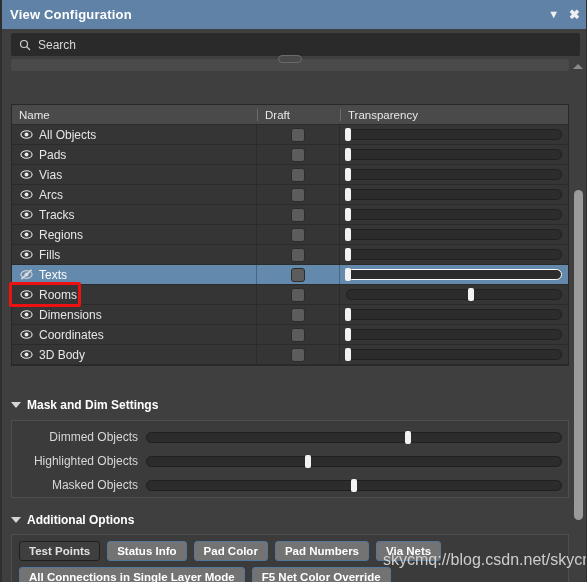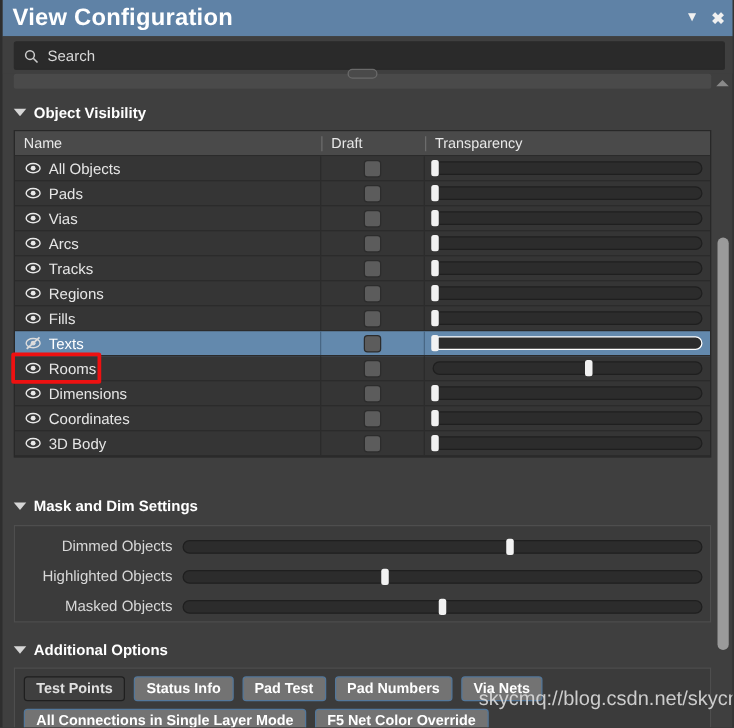--- a/index.html
+++ b/index.html
@@ -18,21 +18,21 @@
     overflow: hidden;
   }
 
   
   .titlebar {
     position: absolute; left: 0; top: 0; width: 587px; height: 29px;
     background: #5f82a6;
     display: flex; align-items: center;
   }
   .titlebar .title {
-    color: #ffffff; font-size: 19px; font-weight: bold;
+    color: #ffffff; font-size: 13px; font-weight: bold;
     margin-left: 8px; letter-spacing: .2px;
   }
   .tb-btns { margin-left: auto; display: flex; align-items: center; gap: 10px; padding-right: 9px; }
   .tb-btn { color: #f0f0f0; font-size: 11px; line-height: 1; cursor: pointer; }
   .tb-btn.close { font-size: 13px; font-weight: bold; }
 
   
   .searchwrap {
     position: absolute; left: 0; top: 29px; width: 587px; height: 30px;
     background: #3f3f3f; padding: 4px 9px 3px 9px;
@@ -197,24 +197,20 @@
       </svg>
       <span class="ph">Search</span>
     </div>
   </div>
 
   <div class="splitstrip">
     <div class="splitgrip"></div>
   </div>
   <div class="scroll-up-arrow"></div>
 
-  <div class="sect-head" style="top:83px">
-    <span class="tri"></span>
-    <span class="lbl">Object Visibility</span>
-  </div>
 
   <div class="table" style="top:104px">
     <div class="thead">
       <div class="th name">Name</div>
       <div class="th draft">Draft</div>
       <div class="th trans">Transparency</div>
     </div>
     <div id="tbody">
         <div class="trow">
           <div class="cell-name">
@@ -465,21 +461,21 @@
     </div>
 
   <div class="sect-head" style="top:513px">
     <span class="tri"></span>
     <span class="lbl">Additional Options</span>
   </div>
   <div class="optbox" style="top:534px; height:51px;">
     <div class="optrow" id="optrow1">
         <div class="optbtn off">Test Points</div>
         <div class="optbtn">Status Info</div>
-        <div class="optbtn">Pad Test</div>
+        <div class="optbtn">Pad Color</div>
         <div class="optbtn">Pad Numbers</div>
         <div class="optbtn">Via Nets</div>
       </div>
     <div class="optrow" id="optrow2">
         <div class="optbtn">All Connections in Single Layer Mode</div>
         <div class="optbtn">F5  Net Color Override</div>
       </div>
   </div>
 
   <div class="vscroll">

